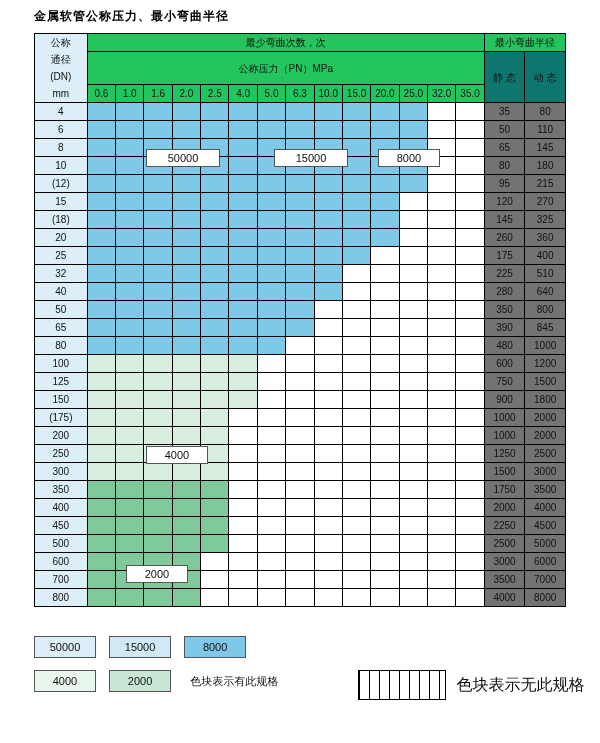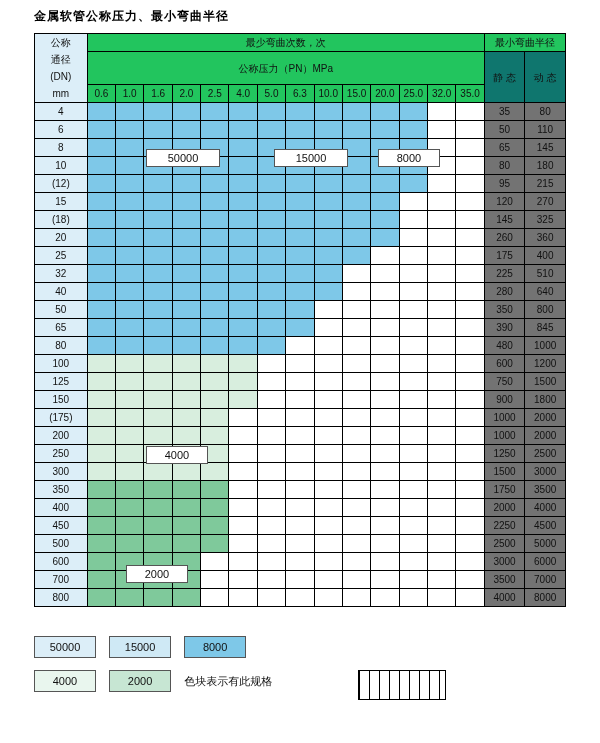--- a/index.html
+++ b/index.html
@@ -81,21 +81,21 @@
     font-size:11px;
     vertical-align:middle;
     margin-right:10px;
   }
   .lg-row{margin-bottom:12px; white-space:nowrap;}
   .lg-b1{background:#dceef8;}
   .lg-b2{background:#cfe9f5;}
   .lg-b3{background:#7ec8e8;}
   .lg-b4{background:#e9f6ee;}
   .lg-b5{background:#c7e6d3;}
-  .lg-text{display:inline-block;vertical-align:middle;}
+  .lg-text{display:inline-block;vertical-align:middle;margin-left:6px;}
   .hatch-box{
     display:inline-block;
     width:86px;height:28px;
     border:1px solid #000;
     vertical-align:middle;
     background:
       repeating-linear-gradient(to right,#000 0px,#000 1px,#fff 1px,#fff 10px);
   }
   #legend-right{
     position:absolute;
@@ -698,13 +698,14 @@
   </div>
   <div class="lg-row">
     <span class="lg-box lg-b4">4000</span>
     <span class="lg-box lg-b5">2000</span>
     <span class="lg-text">色块表示有此规格</span>
   </div>
 </div>
 
 <div id="legend-right">
   <span class="hatch-box"></span>
+  <span class="lg-text">色块表示无此规格</span>
 </div>
 
 </body></html>

